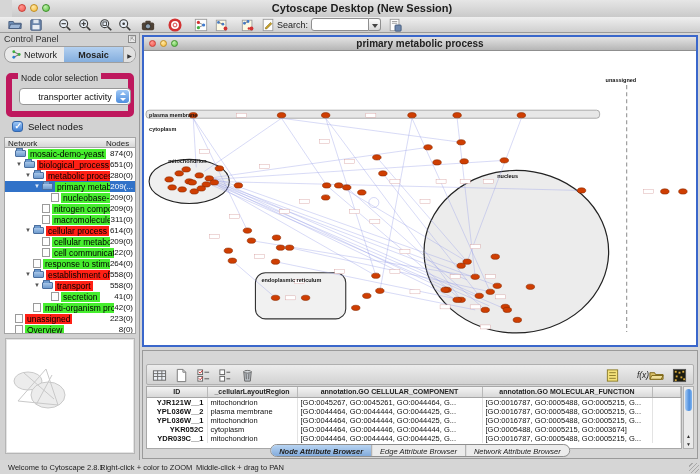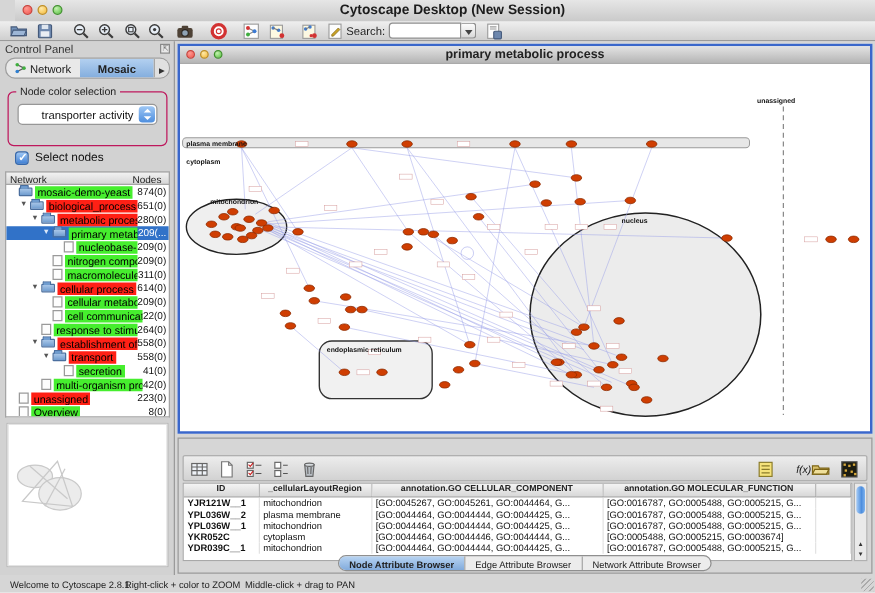--- a/index.html
+++ b/index.html
@@ -32,21 +32,21 @@
   
   .cpanel { position:absolute; left:0; top:33px; width:140px; height:427px; background:#d2d2d2; border-right:1px solid #9a9a9a; }
   .phead { height:12px; font-size:9px; color:#333; padding:1px 4px; position:relative; }
   .float-ic { position:absolute; right:3px; top:2px; width:8px; height:8px; border:1px solid #8a8a8a; background:#e8e8e8; }
   .float-ic::after { content:"⇱"; font-size:6px; position:absolute; left:1px; top:-1px; color:#777; }
   .ptabs { position:absolute; left:4px; top:13px; width:132px; height:17px; background:#e9e9e9;
     border:1px solid #9f9f9f; border-radius:8px; display:flex; overflow:hidden; }
   .ptab { font-size:9px; color:#222; padding:3px 6px 0 6px; display:flex; gap:3px; white-space:nowrap; flex:1; justify-content:center; }
   .ptab.sel { background:linear-gradient(#a9c9ee,#7fadе2); background:linear-gradient(#b3d0f0,#84aede); font-weight:bold; }
   .ptab-arrow { width:12px; background:#e0e0e0; border-left:1px solid #a7a7a7; font-size:6px; color:#333; text-align:center; padding-top:5px; }
-  .gbox { position:absolute; left:6px; top:40px; width:128px; height:44px; border:1px solid #be185d; border-radius:5px; }
+  .gbox { position:absolute; left:6px; top:40px; width:128px; height:44px; border:6px solid #be185d; border-radius:5px; }
   .gbox-lab { position:absolute; left:6px; top:-6px; background:#d2d2d2; padding:0 3px; font-size:8.5px; color:#222; }
   .combo { position:absolute; left:7px; top:9px; width:112px; height:17px; background:#fff; border:1px solid #979797;
     border-radius:4px; font-size:9px; color:#111; text-align:center; padding-top:3px; }
   .combo-step { position:absolute; right:1px; top:1px; width:13px; height:13px; border-radius:3px;
     background:linear-gradient(#9ec7f5,#4e8ede); }
   .combo-step i { position:absolute; left:3.5px; width:0; height:0; border-left:3px solid transparent; border-right:3px solid transparent; }
   .combo-step i.up { top:2px; border-bottom:3px solid #fff; }
   .combo-step i.dn { bottom:2px; border-top:3px solid #fff; }
   .chkrow { position:absolute; left:12px; top:88px; display:flex; gap:5px; align-items:center; }
   .chk { width:11px; height:11px; border-radius:3px; background:linear-gradient(#9ec7f5,#3f7fd4); border:1px solid #3567ab; position:relative; }
@@ -87,28 +87,28 @@
   .dhead { height:12px; font-size:9px; color:#333; padding:1px 4px; position:relative; }
   .dtool { position:absolute; left:3px; top:13px; right:3px; height:21px; background:linear-gradient(#ededed,#d2d2d2);
     border:1px solid #b0b0b0; border-radius:2px; }
   .dbtn { position:absolute; top:2px; width:17px; height:16px; border:none; background:none; padding:0; }
   .dbtn svg { width:15px; height:15px; display:block; margin:0 auto; }
   .dtable { position:absolute; left:3px; top:35px; width:536px; height:63px; background:#fff; border:1px solid #a8a8a8; overflow:hidden; }
   table { border-collapse:collapse; table-layout:fixed; width:100%; }
   th { background:linear-gradient(#f4f4f4,#d8d8d8); border-right:1px solid #b9b9b9; border-bottom:1px solid #a5a5a5;
        font-size:7px; font-weight:bold; color:#222; height:10px; overflow:hidden; white-space:nowrap; }
   td { font-size:7.5px; color:#111; height:9px; padding:0 3px; border-right:1px solid #e3e3e3; overflow:hidden; white-space:nowrap; }
-  td.idc { font-weight:bold; }
+  td.idc { font-weight:bold;text-align:right; }
   .vscroll { position:absolute; right:3px; top:35px; width:11px; height:63px; background:#eaeaea; border:1px solid #b0b0b0; }
   .vthumb { position:absolute; left:1px; top:2px; width:7px; height:22px; border-radius:4px;
     background:linear-gradient(90deg,#a9cdf6,#4d8ede 60%,#7db2ee); }
   .varr { position:absolute; left:1px; width:7px; font-size:5px; color:#333; text-align:center; }
   .seg { position:absolute; left:50%; transform:translateX(-50%); bottom:1px; height:13px; display:flex;
     border:1px solid #8f8f8f; border-radius:7px; overflow:hidden; background:#ececec; }
-  .segtab { font-size:7.5px; color:#222; padding:2px 8px 0 8px; white-space:nowrap; border-right:1px solid #a8a8a8; }
+  .segtab { font-size:7.5px; color:#222; padding:2px 8px 0 8px; white-space:nowrap; border-right:1px solid #a8a8a8;font-style:italic; }
   .segtab:last-child { border-right:none; }
   .segtab.sel { background:linear-gradient(#b8d4f2,#82abdc); font-weight:bold; }
 
   
   .statusbar { position:absolute; left:0; top:460px; width:700px; height:14px; background:#d6d6d6; }
   .status-item { position:absolute; top:3px; font-size:7.5px; color:#222; }
   .grip { position:absolute; right:1px; bottom:1px; width:10px; height:10px;
     background:repeating-linear-gradient(135deg,transparent 0 2px,#aaa 2px 3px); }
 </style>
 </head>

